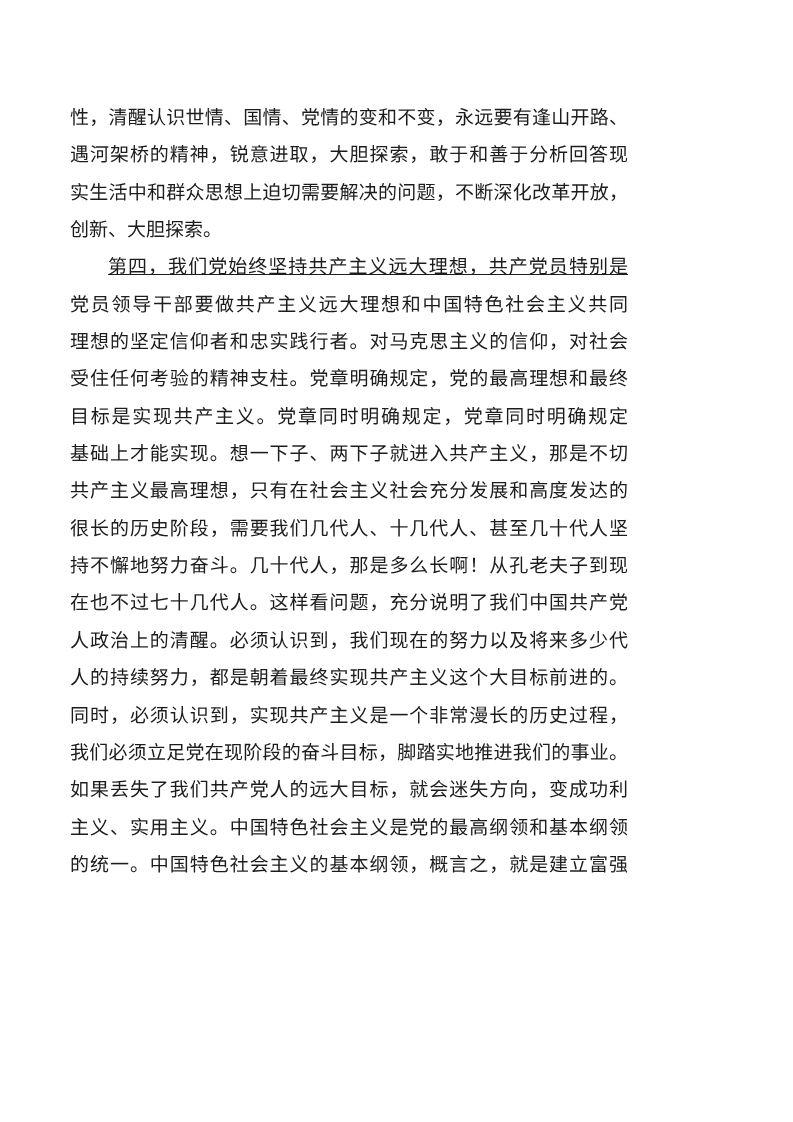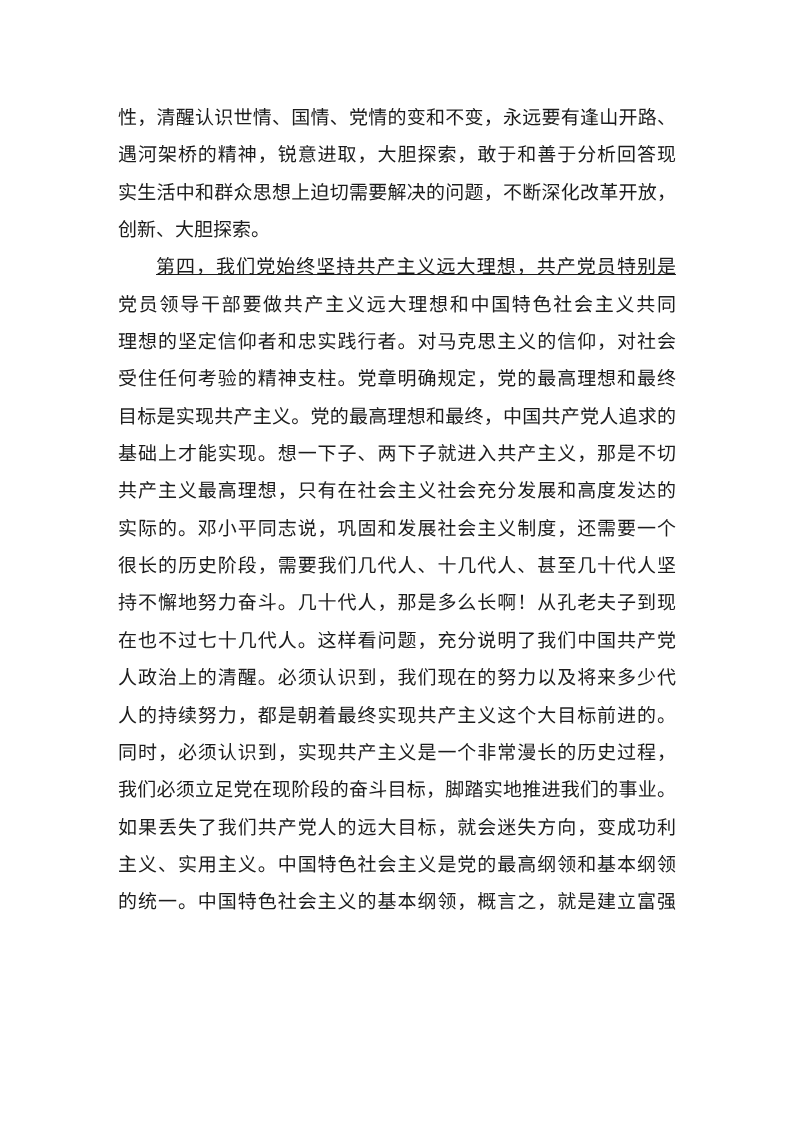--- a/index.html
+++ b/index.html
@@ -7,21 +7,21 @@
     width: 793px;
     background: #ffffff;
     font-family: "Liberation Serif", "DejaVu Serif", serif;
   }
   .page {
     position: relative;
     width: 793px;
     height: 1122px;
     background: #ffffff;
     overflow: hidden;
-    padding: 99px 117px 0 118px;
+    padding: 99px 117px 0 70px;
   }
   .textblock {
     width: 558px;
     color: #1c1c1c;
     font-size: 19px;
     line-height: 37.35px;
     letter-spacing: 0;
   }
   .line {
     width: 100%;
@@ -51,24 +51,23 @@
       <div class="line">遇河架桥的精神，锐意进取，大胆探索，敢于和善于分析回答现</div>
       <div class="line">实生活中和群众思想上迫切需要解决的问题，不断深化改革开放，</div>
       <div class="line para-end">创新、大胆探索。</div>
     </div>
 
     <div class="paragraph">
       <div class="line indent">第四，我们党始终坚持共产主义远大理想，共产党员特别是</div>
       <div class="line">党员领导干部要做共产主义远大理想和中国特色社会主义共同</div>
       <div class="line">理想的坚定信仰者和忠实践行者。对马克思主义的信仰，对社会</div>
       <div class="line">受住任何考验的精神支柱。党章明确规定，党的最高理想和最终</div>
-      <div class="line">目标是实现共产主义。党的最高理想和最终，中国共产党人追求的</div>
+      <div class="line">目标是实现共产主义。党章同时明确规定，党章同时明确规定</div>
       <div class="line">基础上才能实现。想一下子、两下子就进入共产主义，那是不切</div>
       <div class="line">共产主义最高理想，只有在社会主义社会充分发展和高度发达的</div>
-      <div class="line">实际的。邓小平同志说，巩固和发展社会主义制度，还需要一个</div>
       <div class="line">很长的历史阶段，需要我们几代人、十几代人、甚至几十代人坚</div>
       <div class="line">持不懈地努力奋斗。几十代人，那是多么长啊！从孔老夫子到现</div>
       <div class="line">在也不过七十几代人。这样看问题，充分说明了我们中国共产党</div>
       <div class="line">人政治上的清醒。必须认识到，我们现在的努力以及将来多少代</div>
       <div class="line">人的持续努力，都是朝着最终实现共产主义这个大目标前进的。</div>
       <div class="line">同时，必须认识到，实现共产主义是一个非常漫长的历史过程，</div>
       <div class="line">我们必须立足党在现阶段的奋斗目标，脚踏实地推进我们的事业。</div>
       <div class="line">如果丢失了我们共产党人的远大目标，就会迷失方向，变成功利</div>
       <div class="line">主义、实用主义。中国特色社会主义是党的最高纲领和基本纲领</div>
       <div class="line">的统一。中国特色社会主义的基本纲领，概言之，就是建立富强</div>

